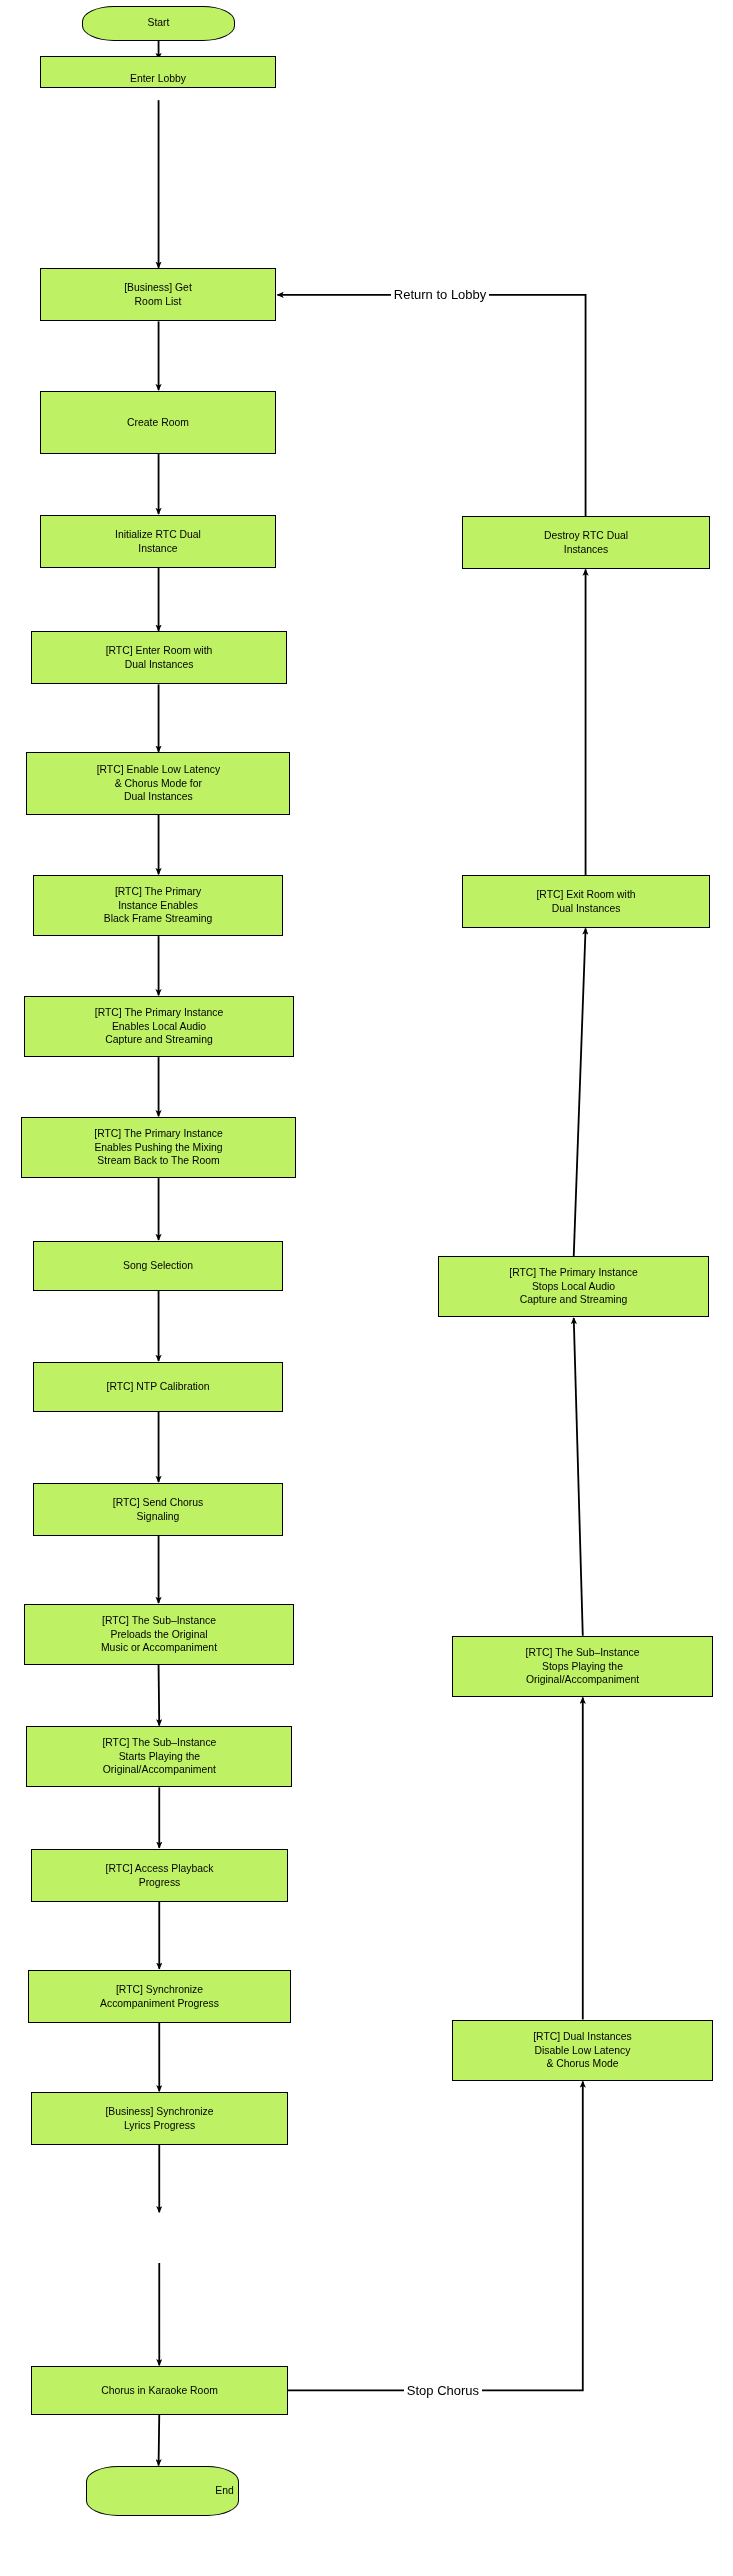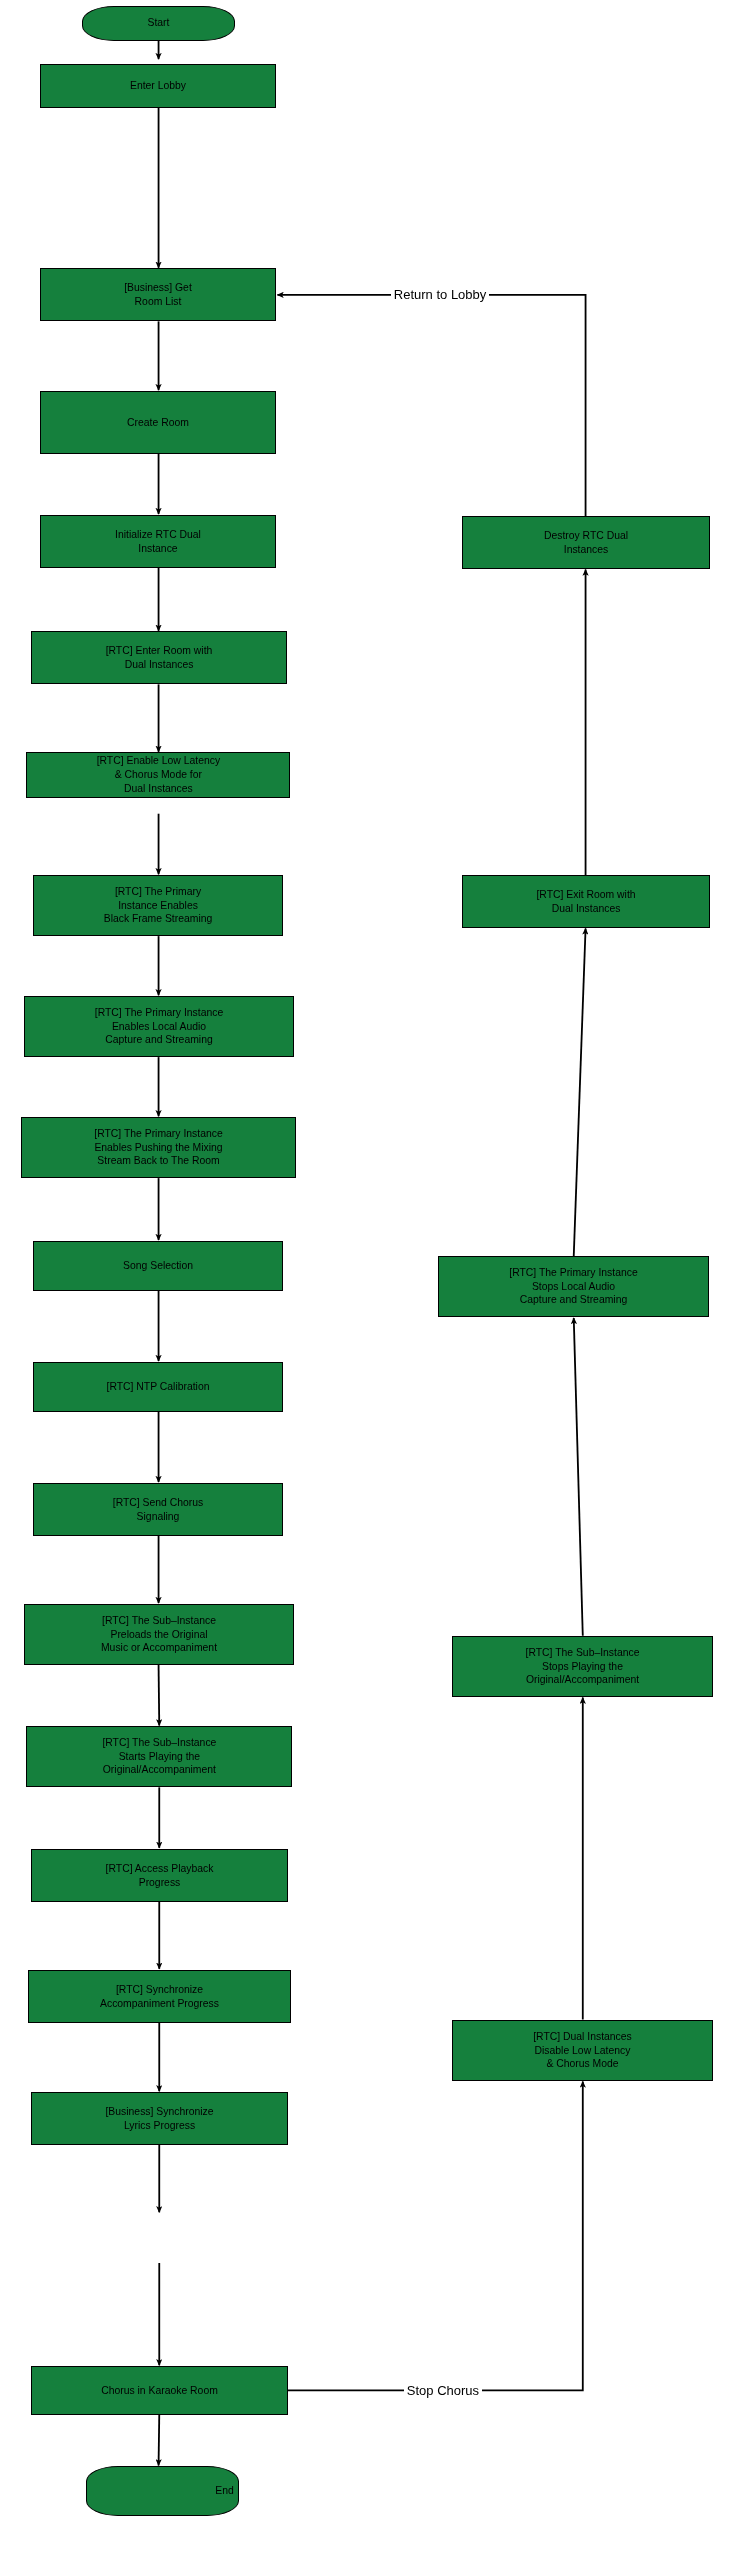--- a/index.html
+++ b/index.html
@@ -27,21 +27,21 @@
     height: 2576px;
     pointer-events: none;
   }
   .node {
     position: absolute;
     box-sizing: border-box;
     display: flex;
     align-items: center;
     justify-content: center;
     text-align: center;
-    background: #15803d;
+    background: #bef264;
     color: #000000;
     font-size: 10.4px;
     line-height: 1.32;
     padding: 1.4px 4.2px;
     z-index: 2;
   }
   .node.process {
     border: 1.7px solid #000000;
     border-radius: 0;
   }
@@ -100,21 +100,21 @@
       <path d="M825,1806 L842,1335" stroke="#000000" stroke-width="2.6" fill="none" marker-end="url(#arrowhead)"></path>
       <path d="M842,1258 L842,819" stroke="#000000" stroke-width="2.6" fill="none" marker-end="url(#arrowhead)"></path>
       <path d="M414,3437 L838,3437 L838,2993" stroke="#000000" stroke-width="2.6" fill="none" marker-end="url(#arrowhead)"></path>
       <path d="M842,742 L842,424 L399,424" stroke="#000000" stroke-width="2.6" fill="none" marker-end="url(#arrowhead)"></path>
     </svg>
 
   <div class="node terminator" style="left:82px; top:5.6px; width:153px; height:35px;">
     <span class="node-label">Start</span>
   </div>
 
-  <div class="node process" style="left:40px; top:64px; width:236px; height:44px;">
+  <div class="node process" style="left:40px; top:56px; width:236px; height:32px;align-items:flex-end;">
     <span class="node-label">Enter Lobby</span>
   </div>
 
   <div class="node process" style="left:40px; top:268px; width:236px; height:53px;">
     <span class="node-label">[Business] Get
 Room List</span>
   </div>
 
   <div class="node process" style="left:40px; top:391px; width:236px; height:63px;">
     <span class="node-label">Create Room</span>
@@ -123,21 +123,21 @@
   <div class="node process" style="left:40px; top:515px; width:236px; height:53px;">
     <span class="node-label">Initialize RTC Dual
 Instance</span>
   </div>
 
   <div class="node process" style="left:31px; top:631px; width:256px; height:53px;">
     <span class="node-label">[RTC] Enter Room with
 Dual Instances</span>
   </div>
 
-  <div class="node process" style="left:26.4px; top:752px; width:264px; height:46px;">
+  <div class="node process" style="left:26.4px; top:752px; width:264px; height:63px;">
     <span class="node-label">[RTC] Enable Low Latency
 &amp; Chorus Mode for
 Dual Instances</span>
   </div>
 
   <div class="node process" style="left:33px; top:875px; width:250px; height:61px;">
     <span class="node-label">[RTC] The Primary
 Instance Enables
 Black Frame Streaming</span>
   </div>

